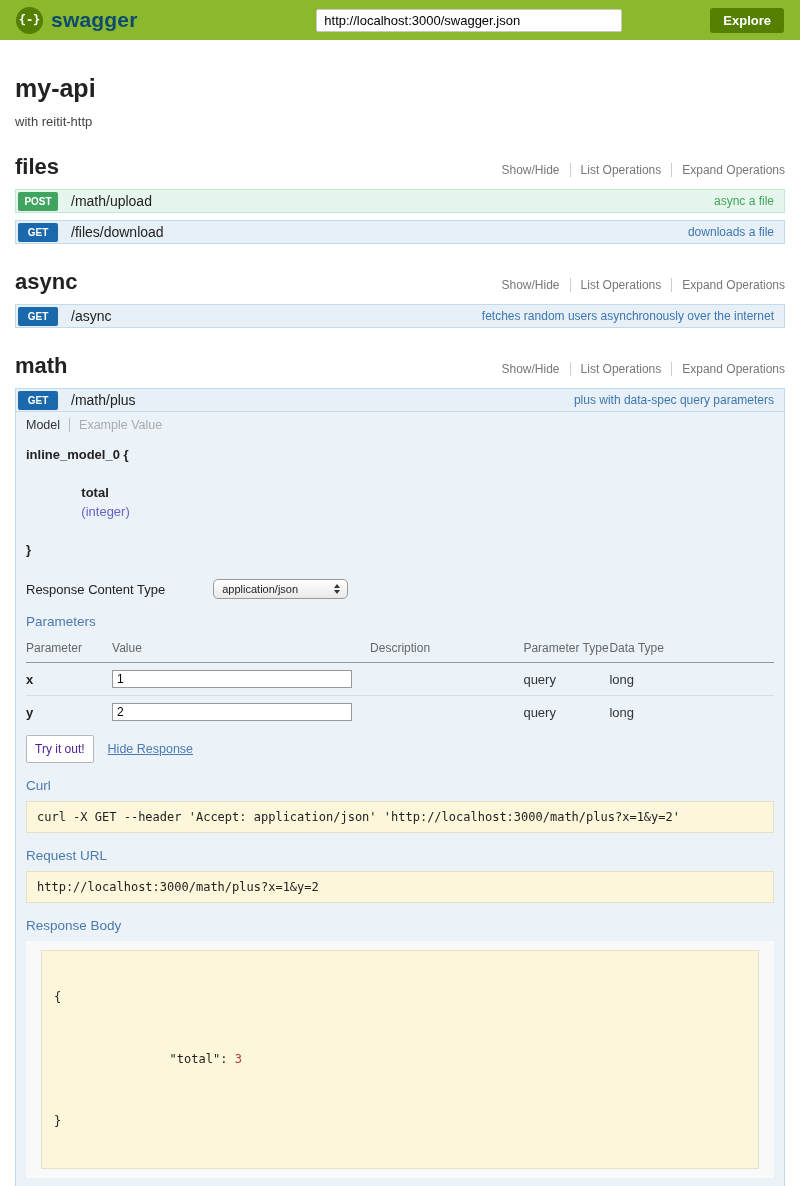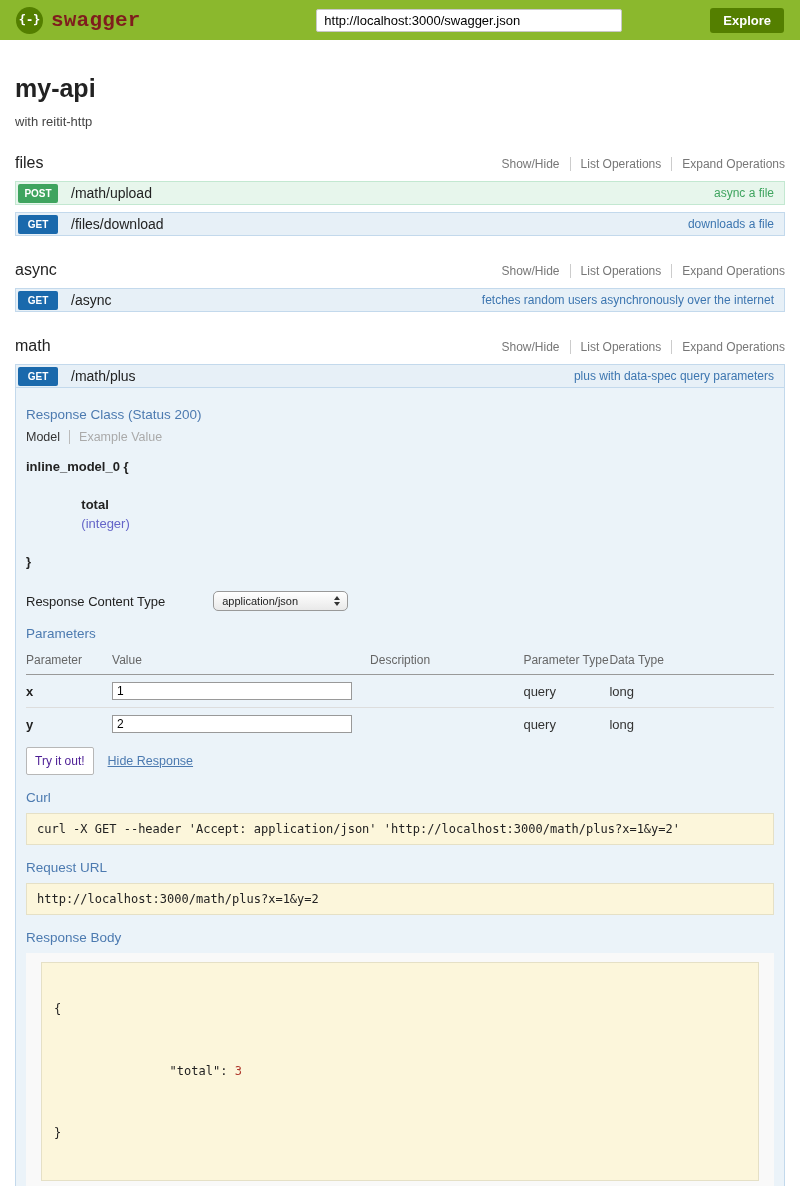--- a/index.html
+++ b/index.html
@@ -20,21 +20,21 @@
     padding: 0 16px;
   }
   .logo { display: flex; align-items: center; gap: 8px; }
   .logo-icon {
     width: 27px; height: 27px; border-radius: 50%;
     background: #547f00; color: #fff;
     font-family: "DejaVu Sans Mono", monospace;
     font-size: 12px; font-weight: bold;
     display: flex; align-items: center; justify-content: center;
   }
-  .logo-text { color: #7f1d1d; font-weight: bold; font-size: 21px; letter-spacing: 0.2px; font-family: Liberation Mono, monospace; }
+  .logo-text { color: #0c4a6e; font-weight: bold; font-size: 21px; letter-spacing: 0.2px; }
   .url-input {
     margin-left: auto; margin-right: 88px;
     width: 306px; height: 23px;
     border: 1px solid #c8c8c8; border-radius: 2px;
     font-size: 13px; padding: 0 7px;
     font-family: "Liberation Sans", sans-serif;
   }
   .explore-btn {
     background: #547f00; color: #fff;
     border: none; border-radius: 3px;
@@ -44,21 +44,21 @@
   }
 
   
   main { padding: 0 15px; }
   .info { margin-top: 34px; }
   .api-title { font-size: 25px; font-weight: bold; color: #222; margin: 0 0 11px 0; }
   .api-desc { font-size: 13px; color: #444; }
 
   .section { margin-top: 25px; }
   .sec-head { display: flex; align-items: baseline; justify-content: space-between; margin-bottom: 9px; }
-  .sec-title { font-size: 16px; font-weight: normal; color: #222; margin: 0; }
+  .sec-title { font-size: 22px; font-weight: bold; color: #222; margin: 0; }
   .sec-opts { display: flex; font-size: 12px; }
   .sec-opts a { color: #777; text-decoration: none; padding: 0 10px; cursor: pointer; }
   .sec-opts a:last-child { padding-right: 0; }
   .sec-opts a + a { border-left: 1px solid #ccc; }
 
   .endpoint { margin-bottom: 7px; }
   .endpoint.expanded { margin-bottom: 20px; }
   .ep-row { display: flex; align-items: center; height: 24px; border: 1px solid; cursor: pointer; }
   .ep-row.get  { background: #e7f0f7; border-color: #c3d9ec; }
   .ep-row.post { background: #e7f6ec; border-color: #c3e8d1; }
@@ -218,21 +218,20 @@
     </div>
 
     <div class="endpoint expanded">
       <div class="ep-row get">
         <span class="method-badge get">GET</span>
         <a class="ep-path">/math/plus</a>
         <a class="ep-summary">plus with data-spec query parameters</a>
       </div>
 
       <div class="op-content">
-        <h4 class="blue-heading first">Response Class (Status 200)</h4>
 
         <div class="tabs">
           <span class="tab-model">Model</span>
           <span class="tab-example">Example Value</span>
         </div>
 
         <div class="model-sig">
           <div class="line b">inline_model_0 {</div>
           <div class="line indent">
             <span class="b">total</span>

